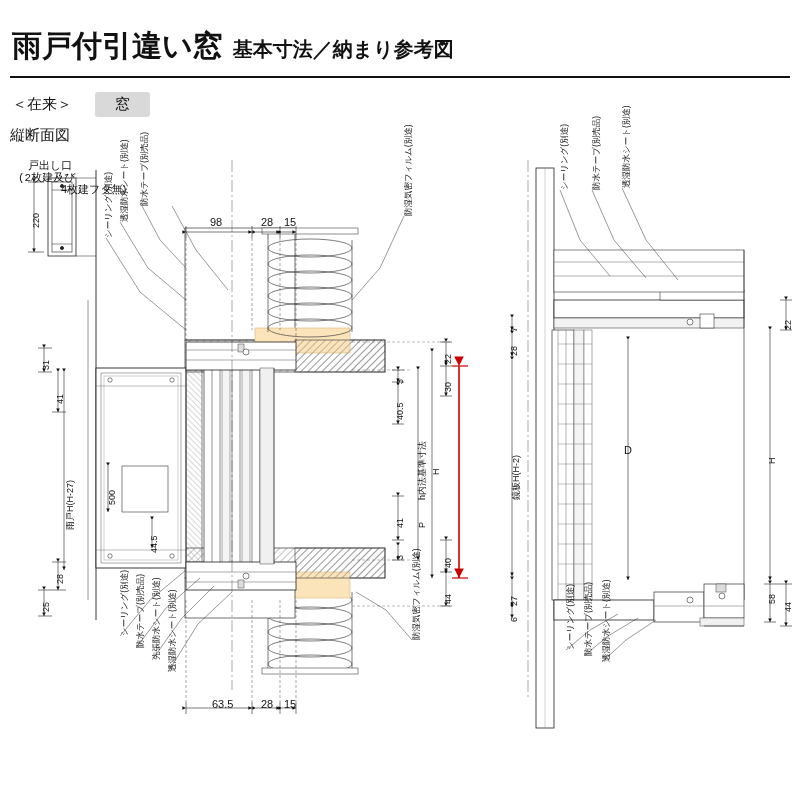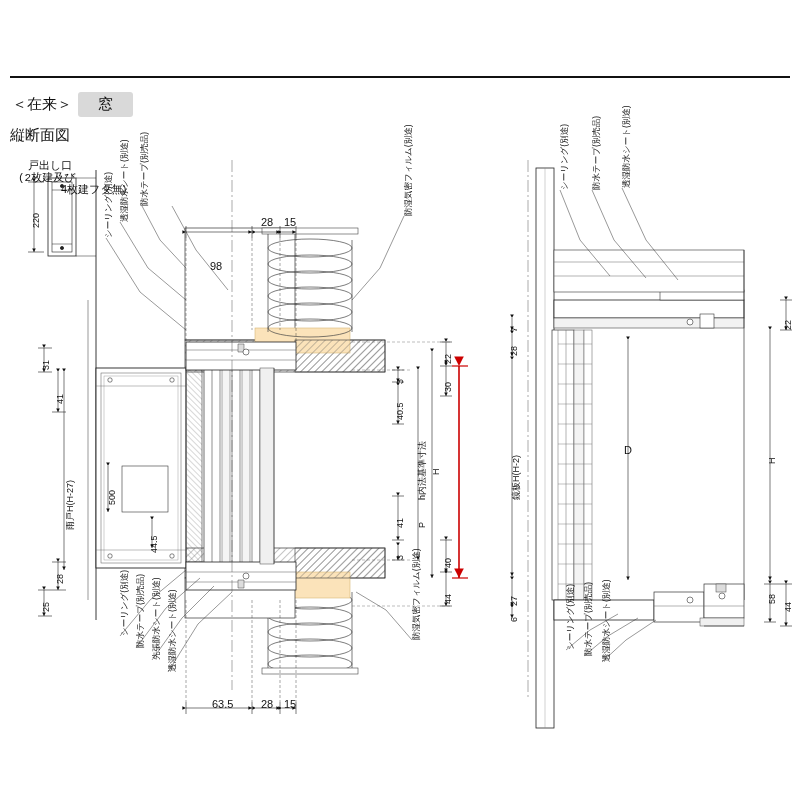--- a/index.html
+++ b/index.html
@@ -49,21 +49,21 @@
     background: #111;
   }
 
   
   .specline {
     position: absolute;
     left: 12px;
     top: 92px;
     display: flex;
     align-items: center;
-    gap: 6px;
+    gap: 23px;
     font-size: 15px;
     white-space: nowrap;
   }
   .specline .kind { font-size: 15px; }
   .pill {
     display: inline-block;
     background: #d9d9d9;
     color: #111;
     font-size: 15px;
     padding: 3px 20px;
@@ -104,20 +104,24 @@
     white-space: nowrap;
     color: #111;
   }
   .vlabel.sm { font-size: 8.5px; }
 </style>
 </head>
 <body>
 
 <div class="page">
 
+  <div class="header">
+    <span class="title">雨戸付引違い窓</span>
+    <span class="subtitle">基本寸法／納まり参考図</span>
+  </div>
   <div class="rule"></div>
 
   <div class="specline">
     <span class="kind">＜在来＞</span>
     <span class="pill">窓</span>
   </div>
 
   <div class="sectionlabel">縦断面図</div>
 
   <svg class="canvas" viewBox="0 0 800 800" xmlns="http://www.w3.org/2000/svg">
@@ -450,21 +454,21 @@
 
   <div class="vlabel" style="left:32px; top:228px;">220</div>
   <div class="vlabel" style="left:42px; top:370px;">31</div>
   <div class="vlabel" style="left:56px; top:404px;">41</div>
   <div class="vlabel" style="left:66px; top:530px;">雨戸H(H-27)</div>
   <div class="vlabel" style="left:108px; top:505px;">500</div>
   <div class="vlabel" style="left:150px; top:553px;">44.5</div>
   <div class="vlabel" style="left:56px; top:584px;">28</div>
   <div class="vlabel" style="left:42px; top:612px;">25</div>
 
-  <div class="hlabel" style="left:210px; top:216px;margin-top:44px;">98</div>
+  <div class="hlabel" style="left:210px; top:216px;">98</div>
   <div class="hlabel" style="left:261px; top:216px;">28</div>
   <div class="hlabel" style="left:284px; top:216px;">15</div>
 
   <div class="hlabel" style="left:212px; top:698px;text-align:center;">63.5</div>
   <div class="hlabel" style="left:261px; top:698px;">28</div>
   <div class="hlabel" style="left:284px; top:698px;">15</div>
 
   <div class="vlabel" style="left:396px; top:384px;">3</div>
   <div class="vlabel" style="left:396px; top:420px;">40.5</div>
   <div class="vlabel" style="left:396px; top:528px;">41</div>

